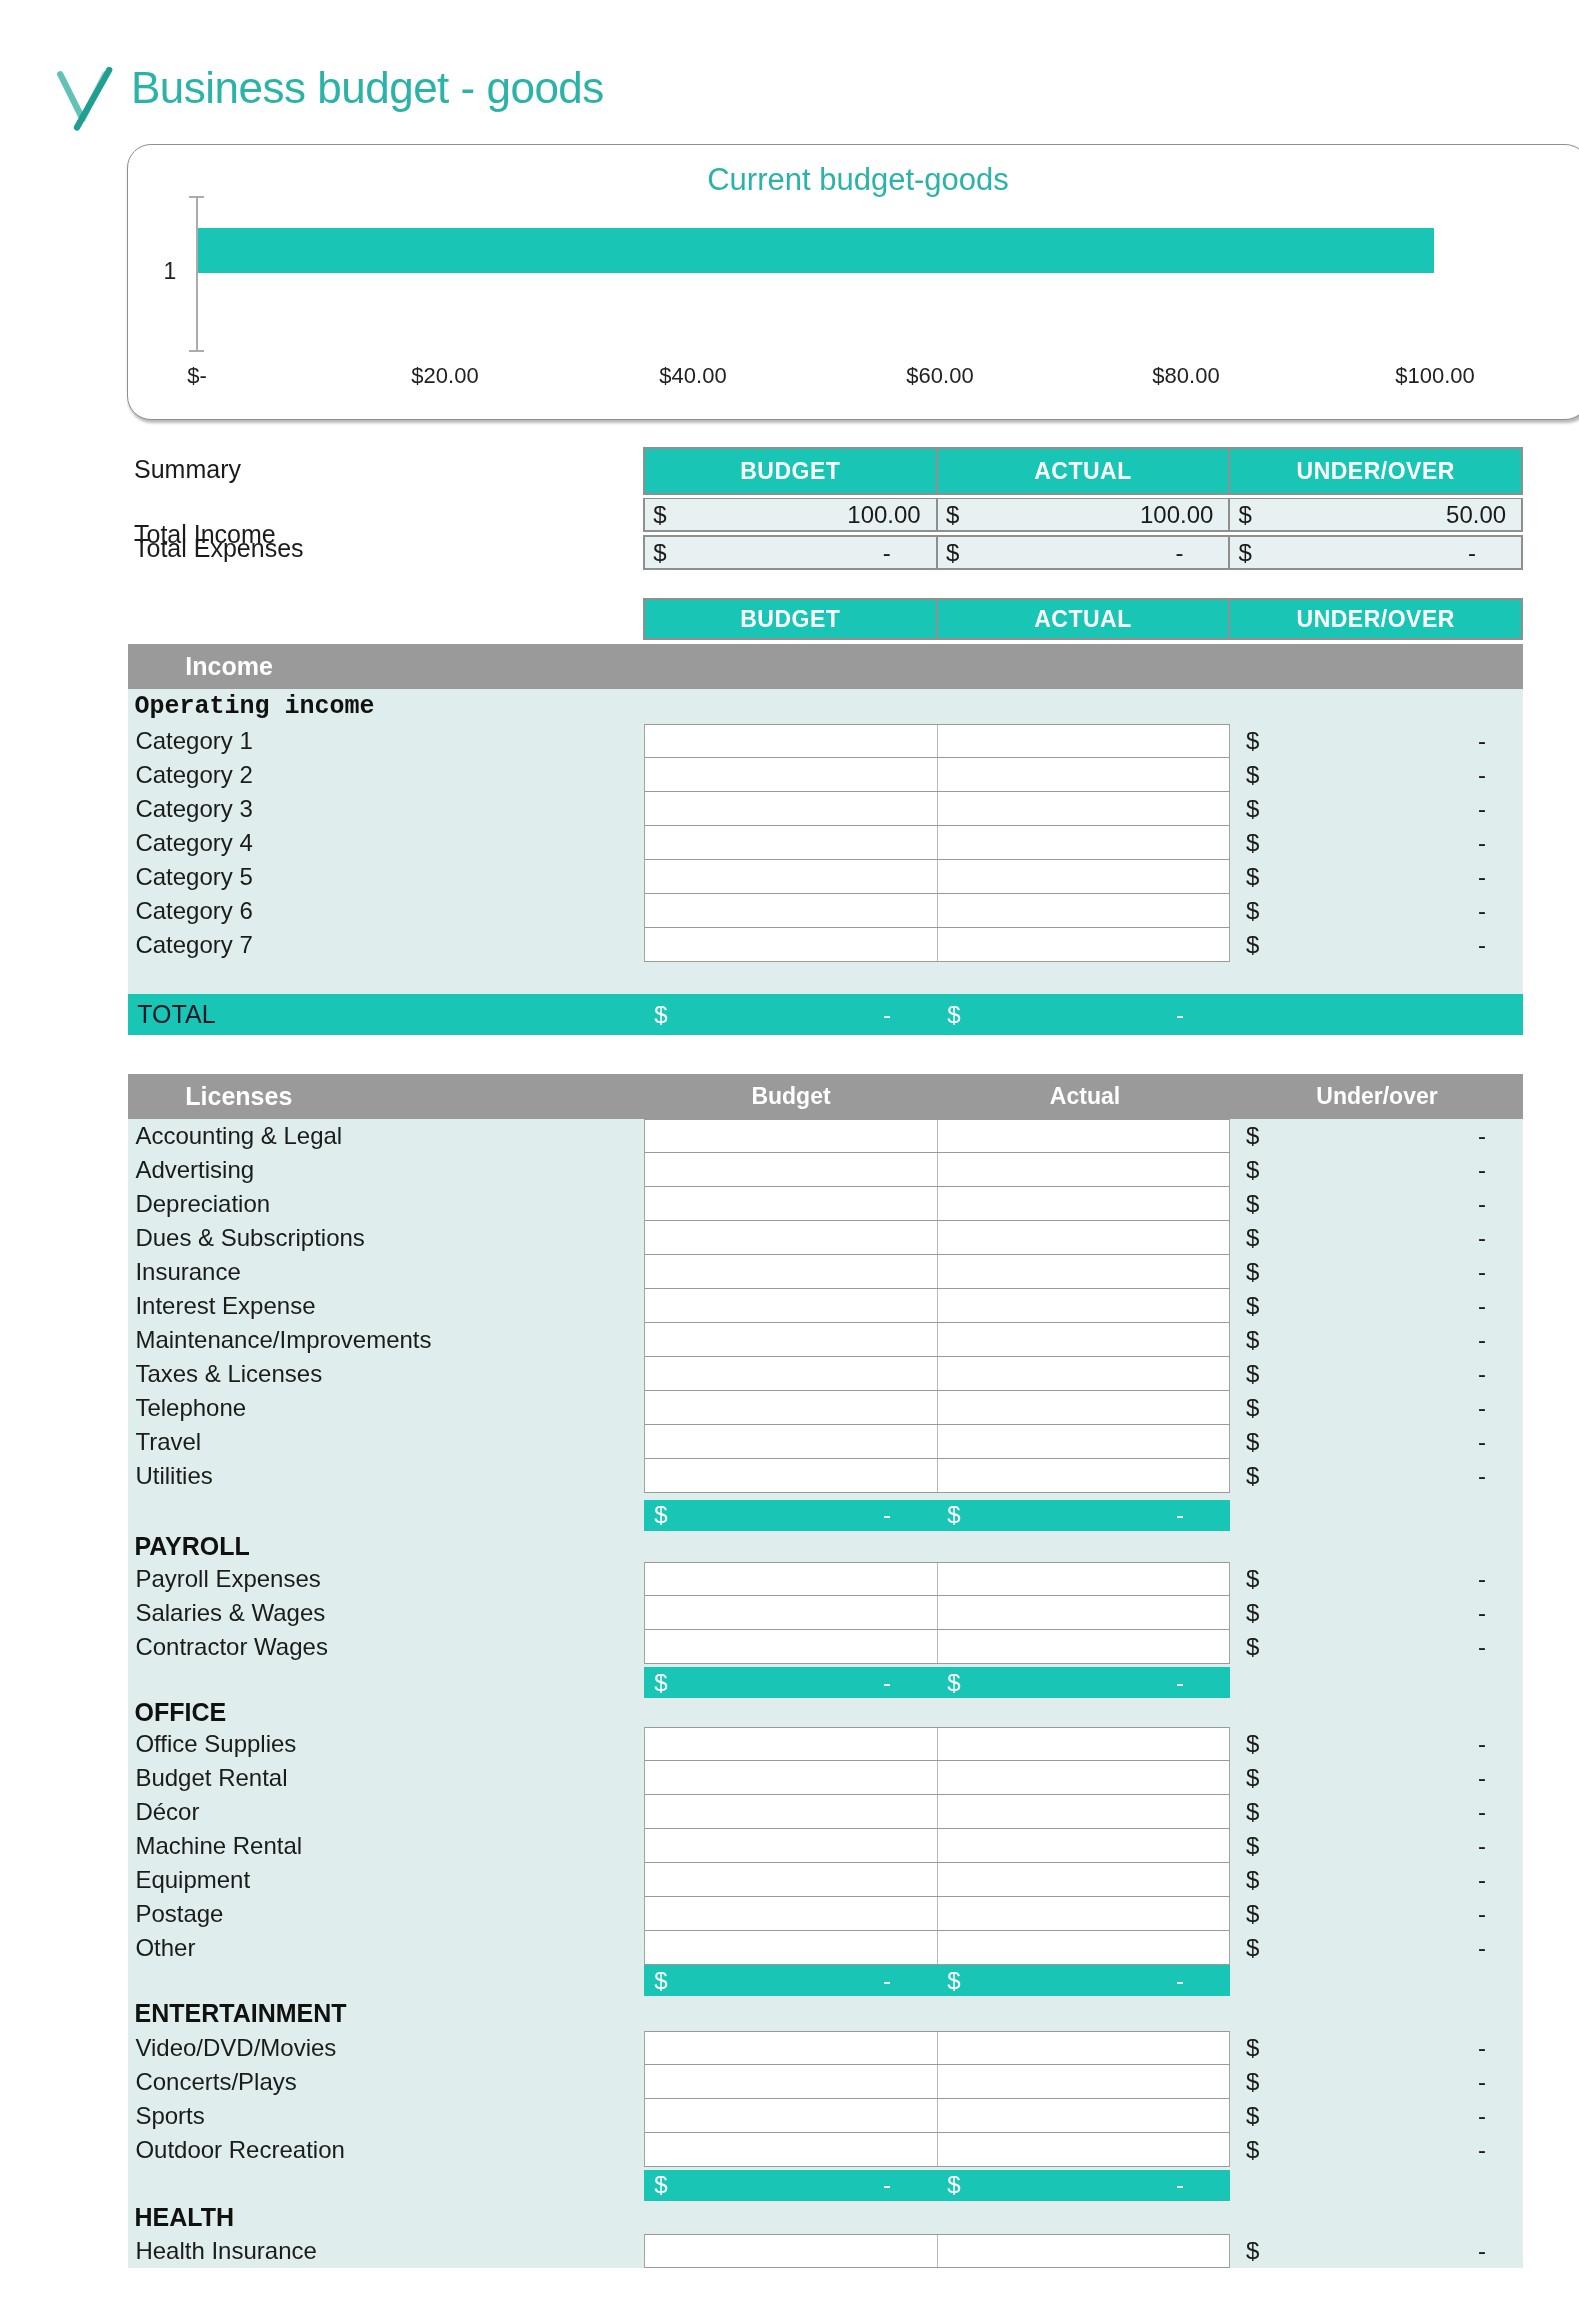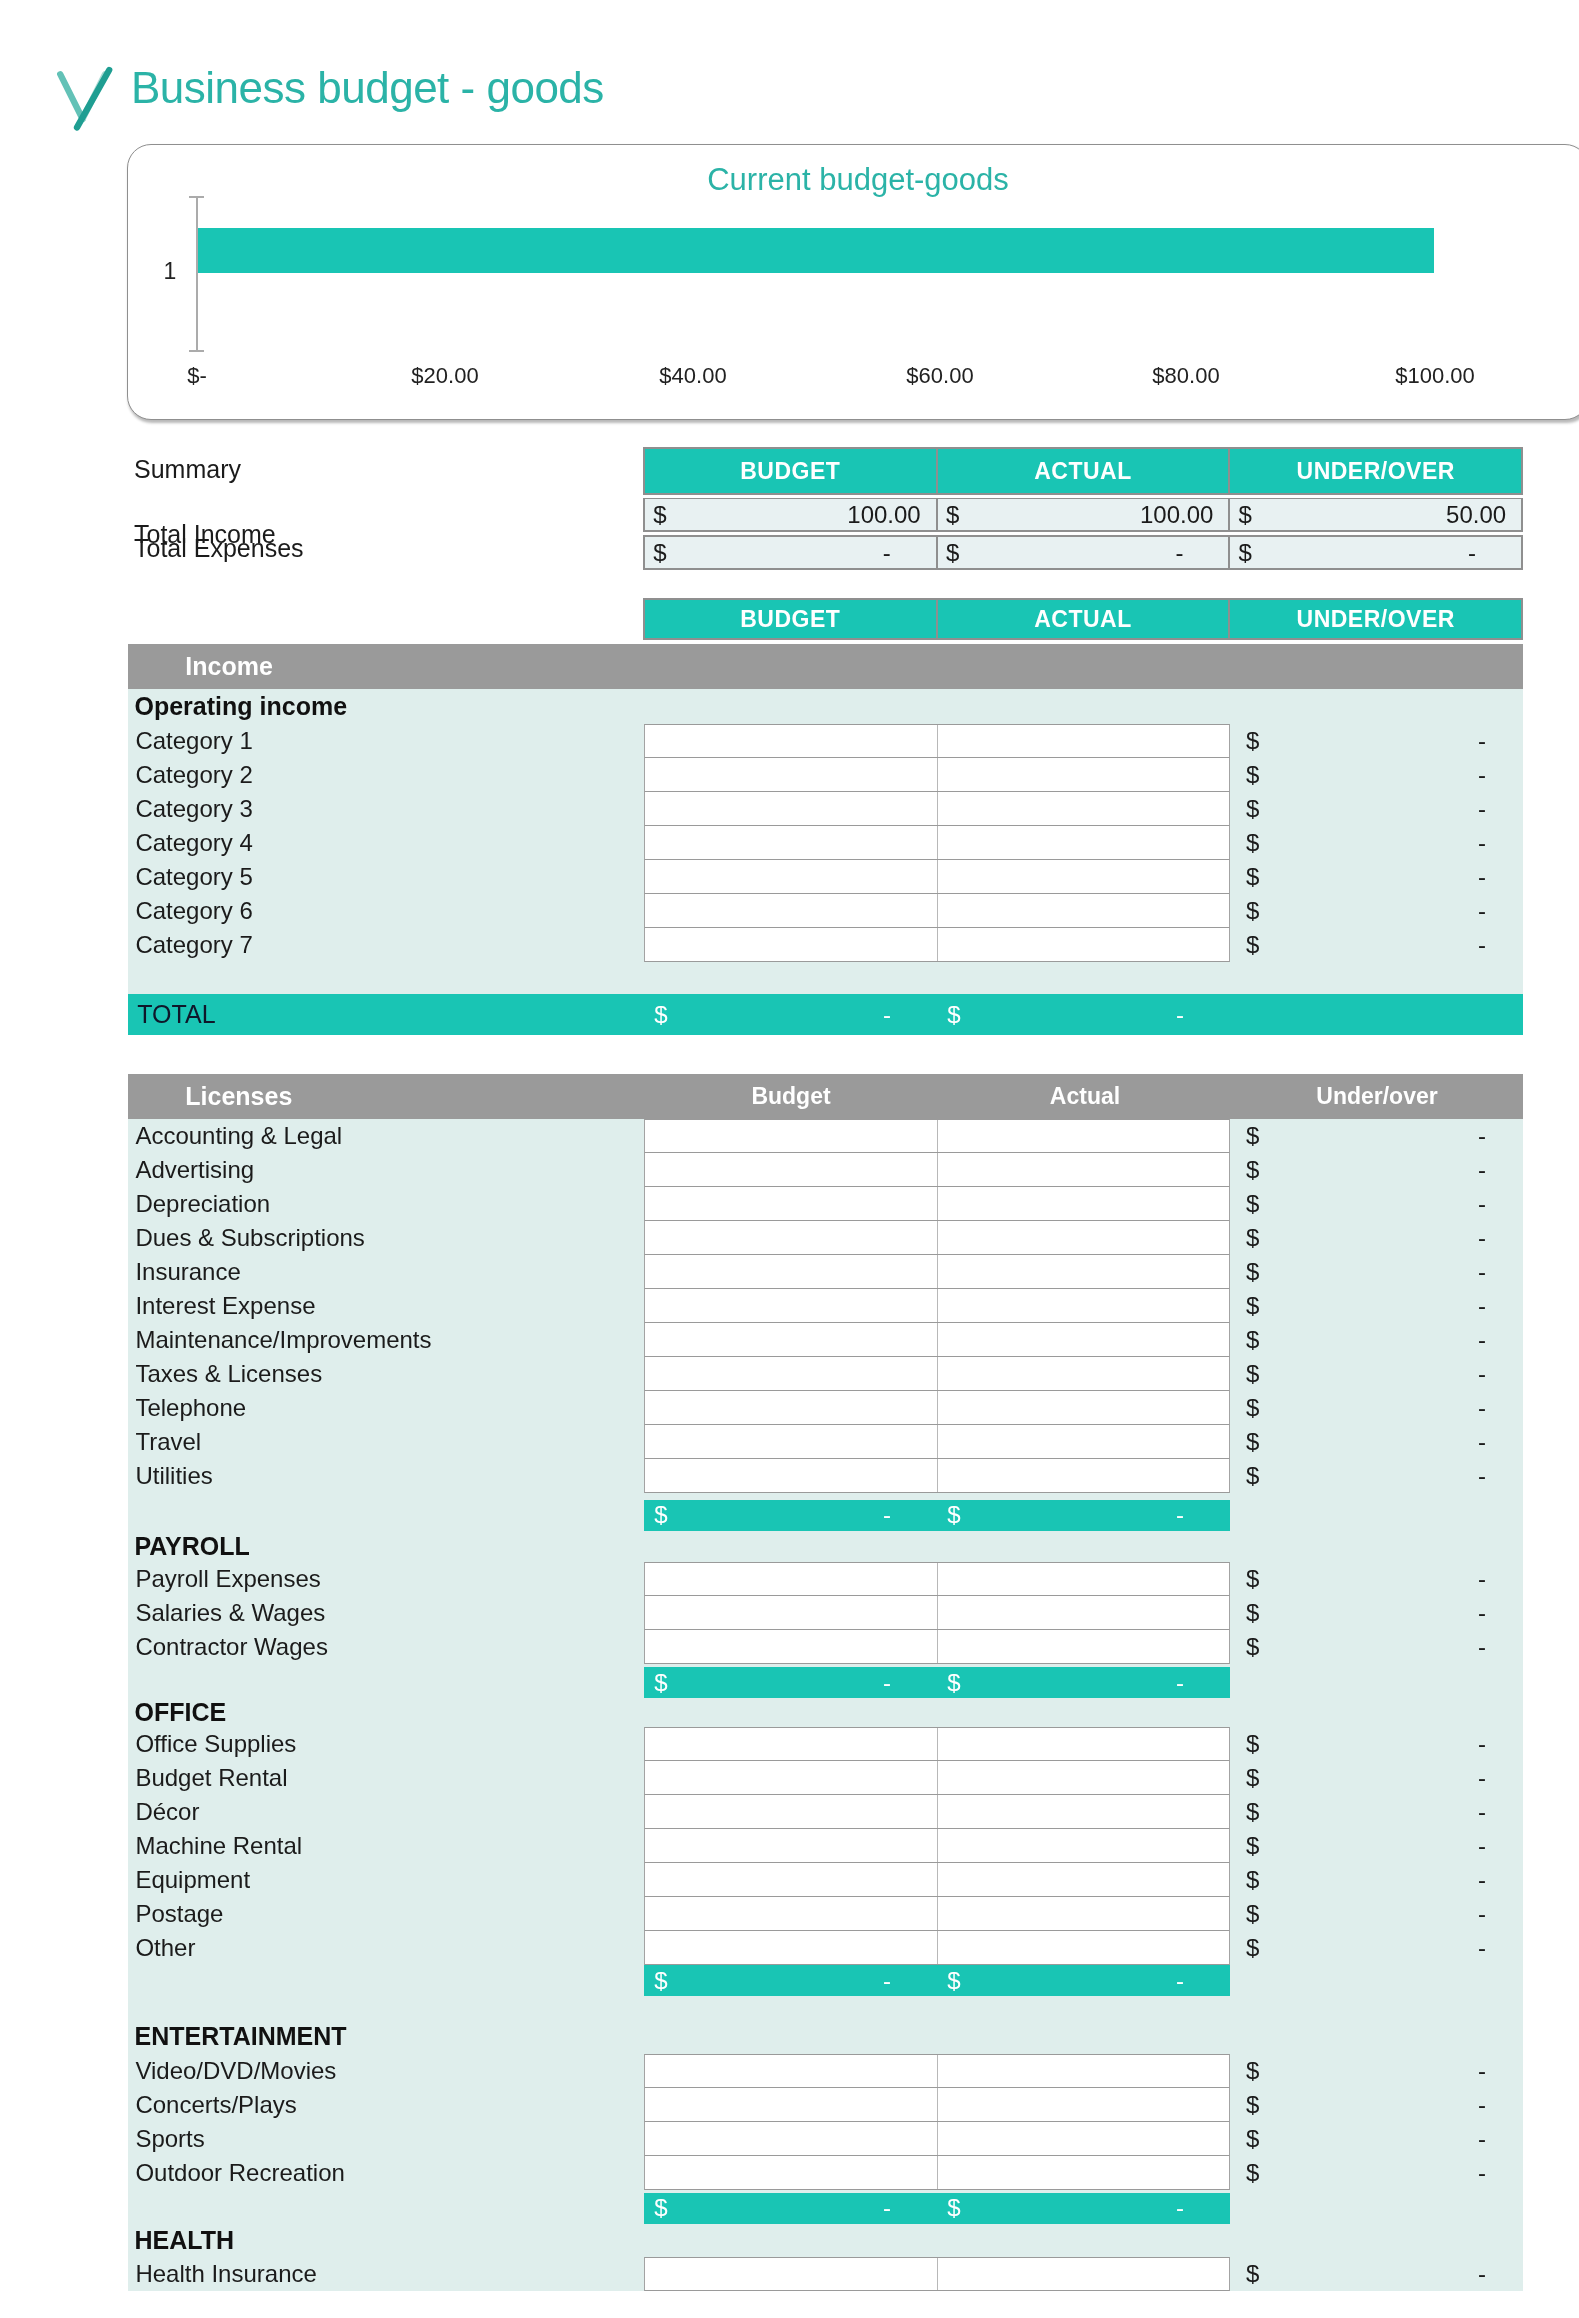--- a/index.html
+++ b/index.html
@@ -54,21 +54,21 @@
   .income-sec { top:644px; }
   .expenses-sec { top:1074px; }
 
   .band { position:relative; height:45px; background:#9A9A9A; color:#fff;padding-left:48px; }
   .band .sec { line-height:45px; padding-left:9.3px; font-weight:bold; font-size:25px; }
   .band .col { position:absolute; top:0; line-height:45px; font-weight:600; font-size:23px;
                transform:translateX(-50%); }
   .col-b { left:663px; } .col-a { left:957px; } .col-u { left:1249px; }
 
   .gh { font-weight:bold; font-size:25px; padding-left:6.5px; display:flex; align-items:center; color:#111; }
-  .h38{height:35px;} .h40{height:37px;} .h33{height:31px;} .h31{height:29px;} .h36{height:33px;} .hEnt{height:35px;margin-top:23px;}
+  .h38{height:35px;font-family:Liberation Mono, monospace;} .h40{height:37px;} .h33{height:31px;} .h31{height:29px;} .h36{height:33px;} .hEnt{height:35px;}
   .gap34 { height:32px; }
   .mt7 { margin-top:6.5px; } .mt4 { margin-top:3.7px; } .mt3 { margin-top:2.8px; }
 
   .drow { position:relative; height:34px; }
   .income-sec .drow { height:34px; }
   .drow .rlabel { position:absolute; left:7.4px; top:50%; transform:translateY(-50%);
                   font-size:24px; white-space:nowrap; }
   .drow .cells { position:absolute; left:516px; top:0; width:586px; height:100%;
                  display:flex; background:#fff;
                  border-left:1.9px solid #a3a3a3; border-right:1.9px solid #a3a3a3;

